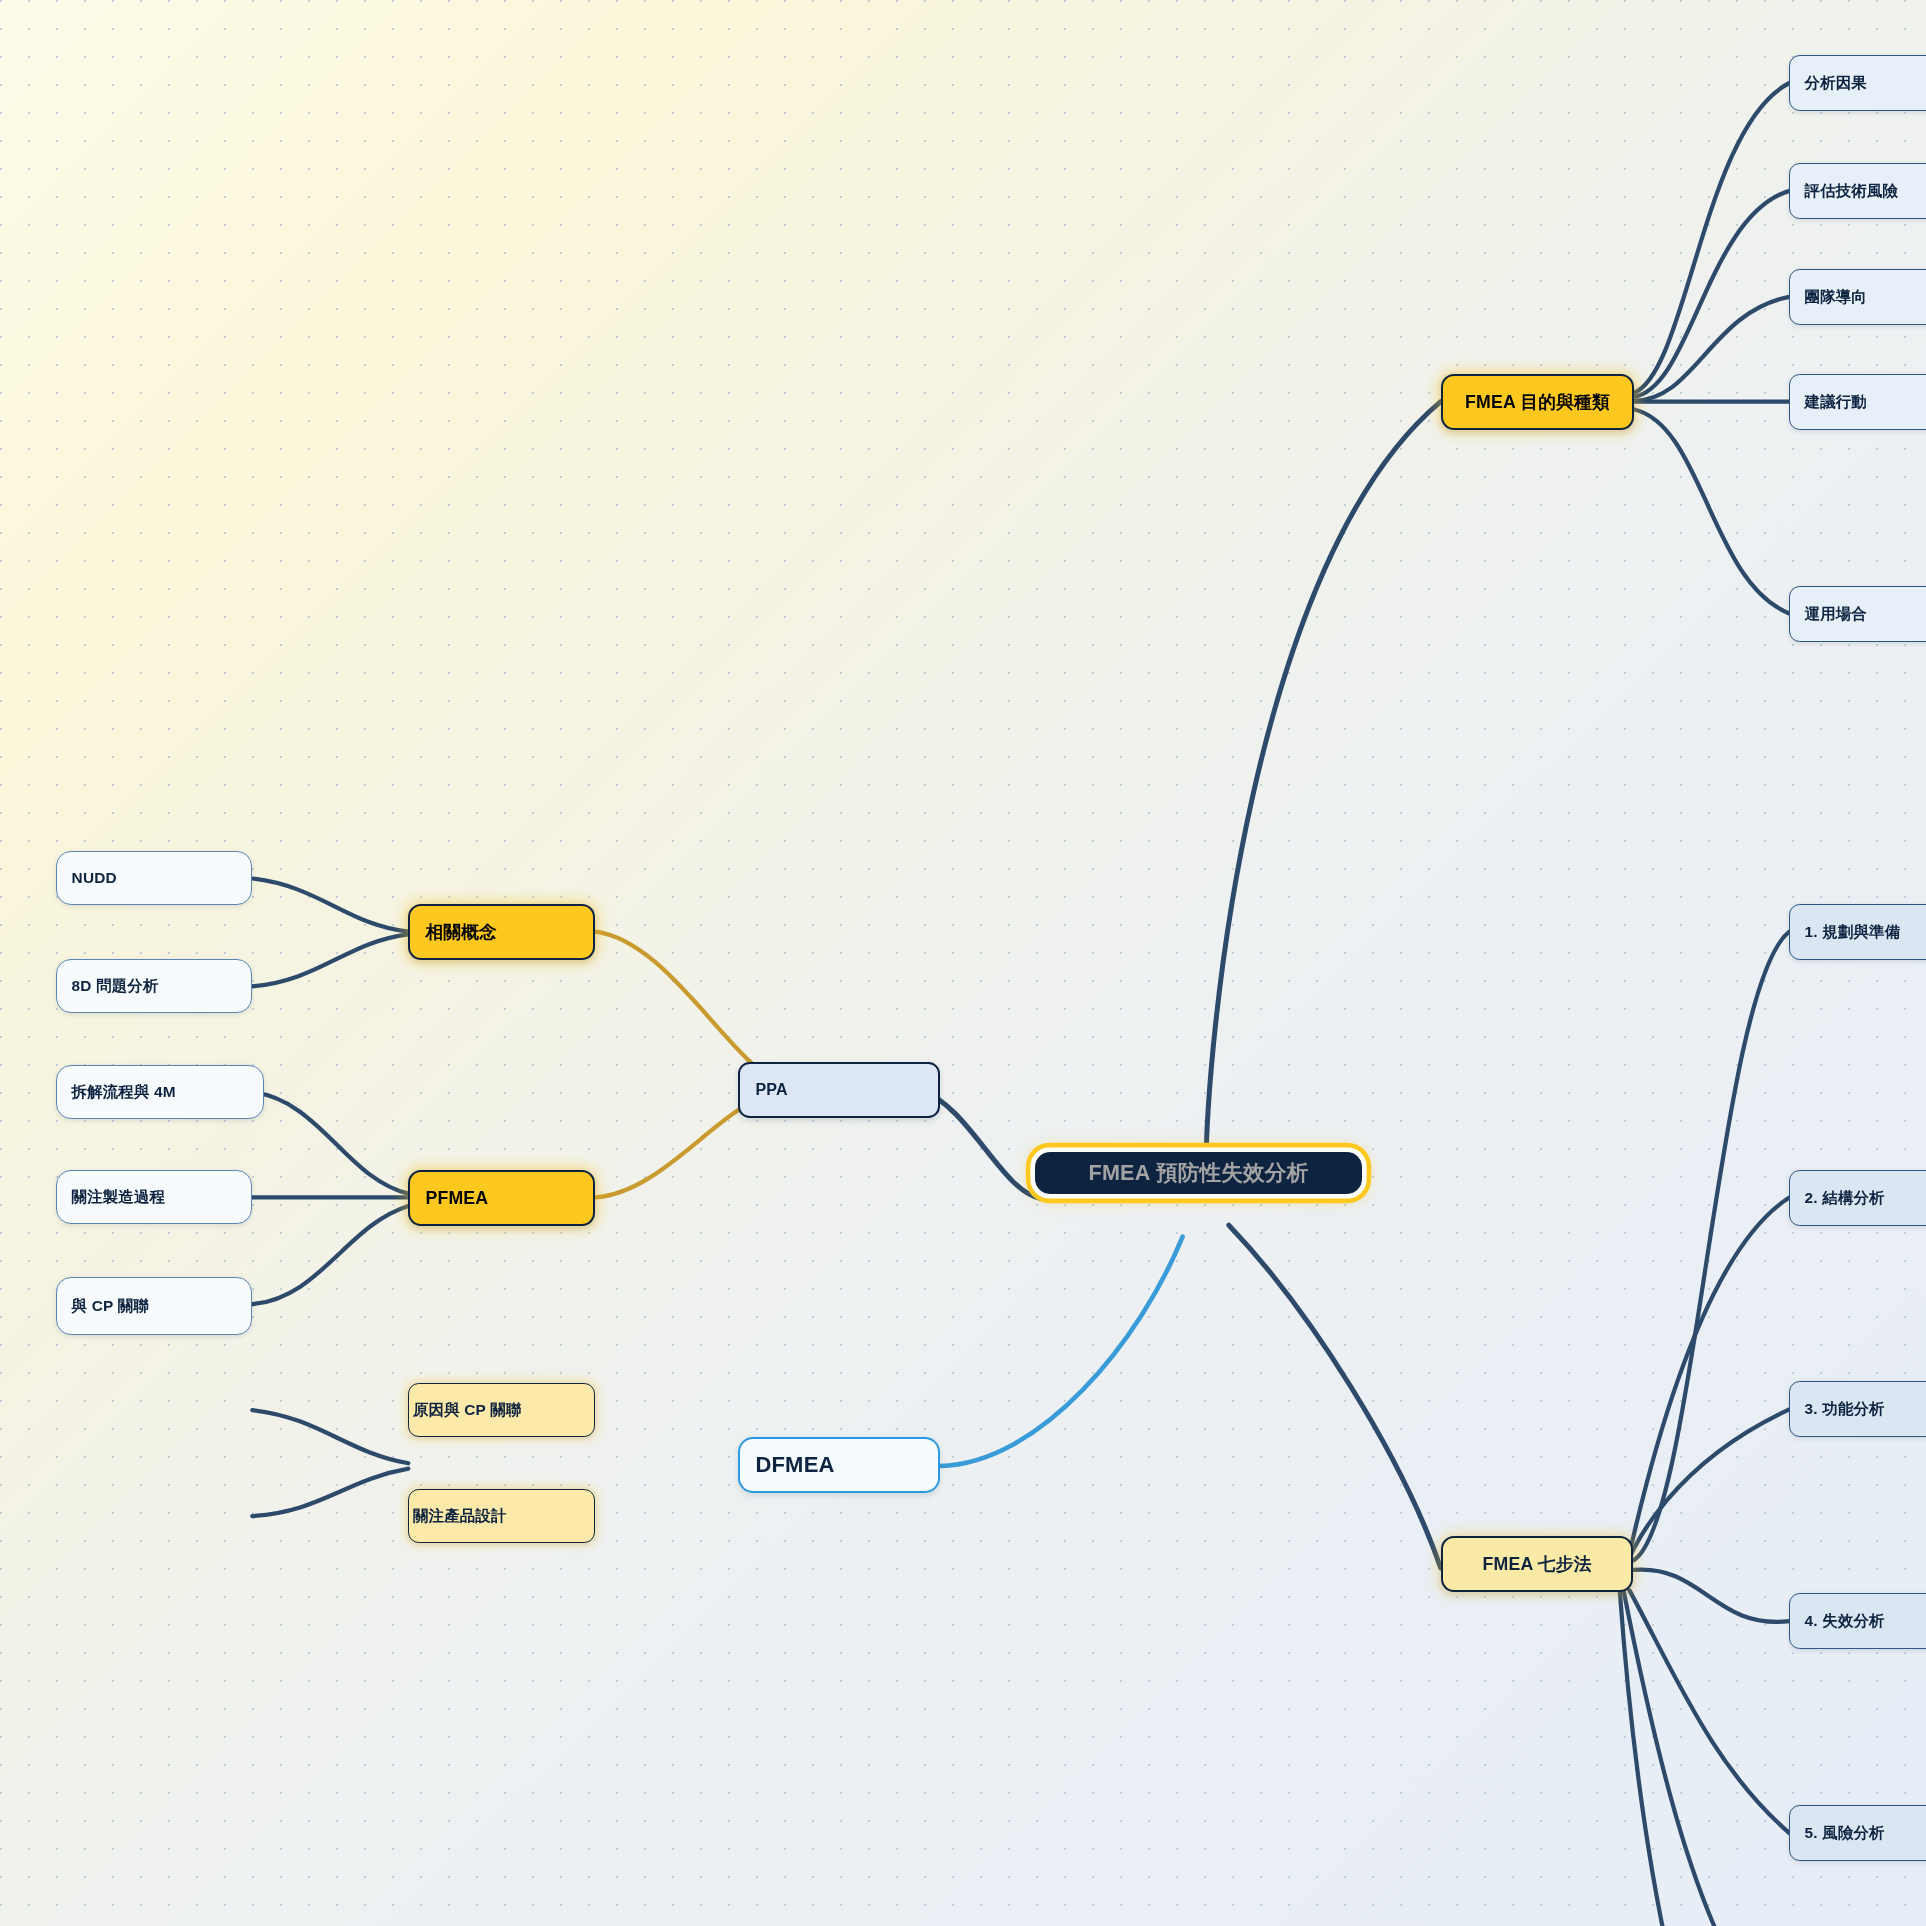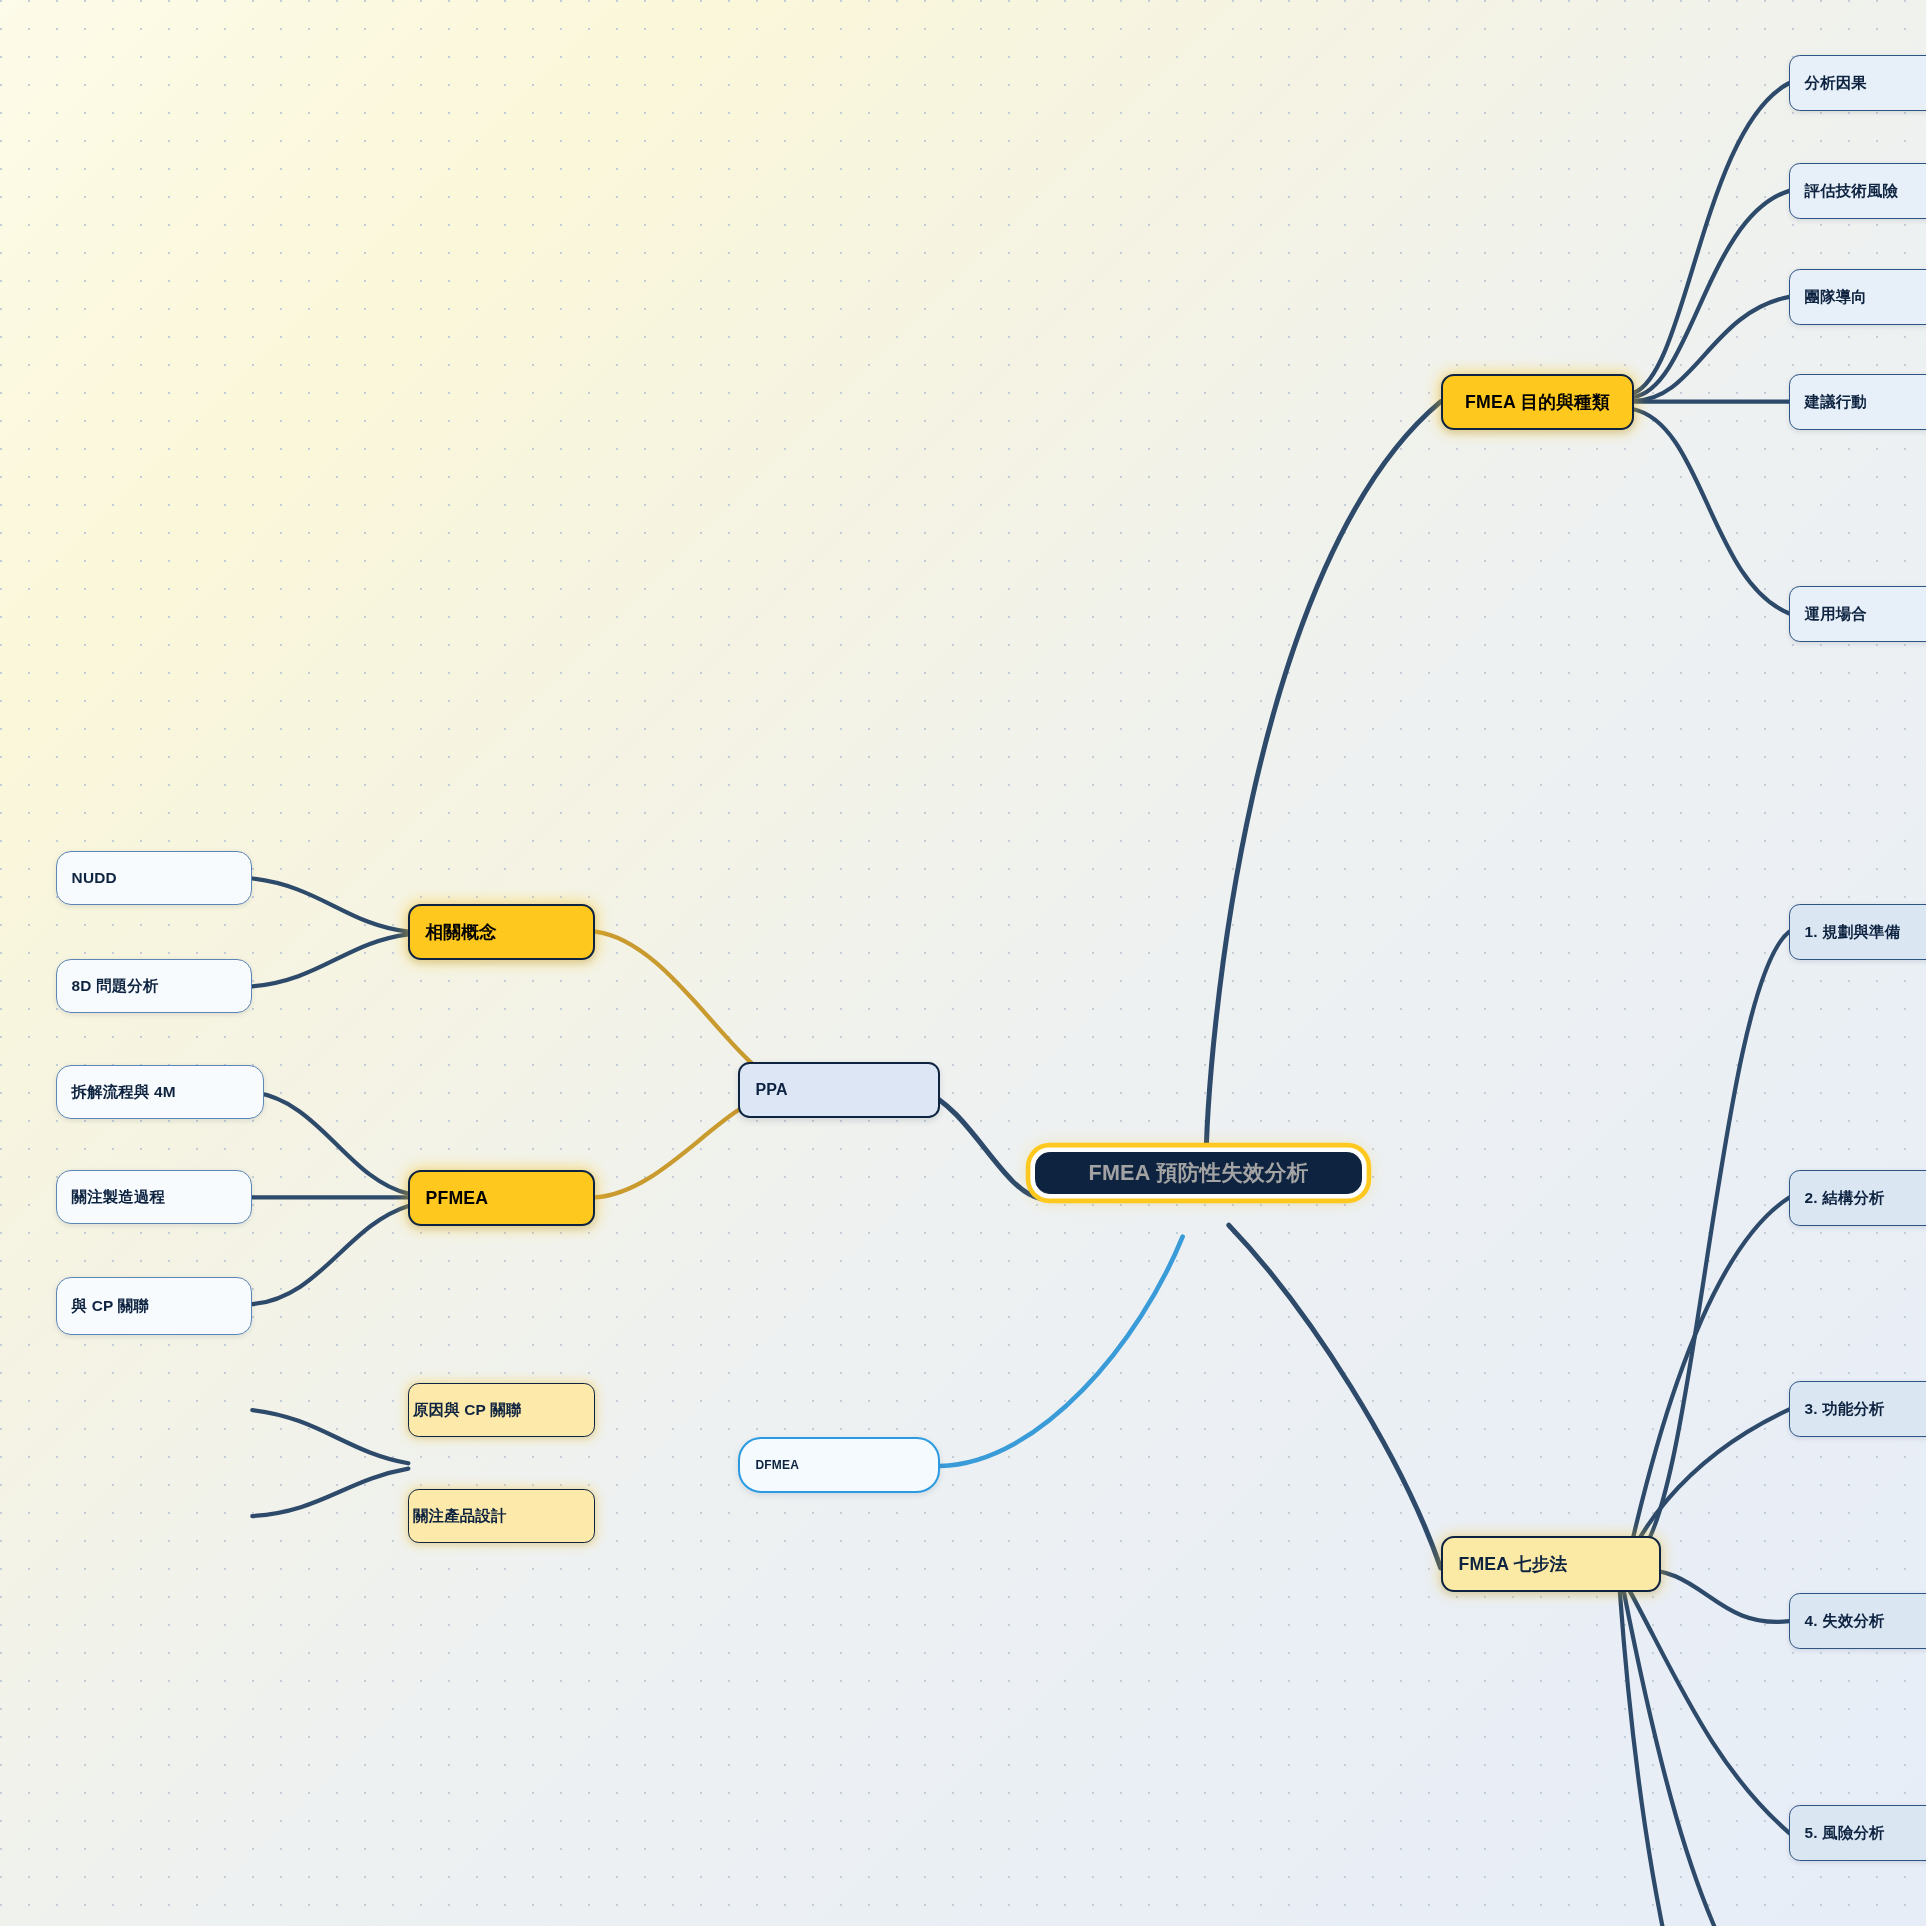--- a/index.html
+++ b/index.html
@@ -83,22 +83,22 @@
   .n-yleaf2{
     background:#fde9a9;color:#0d2340;
     border:1.9px solid #0d2340;border-radius:10.8px;
     padding:0 4px;font-size:15.4px;
     box-shadow:0 0 9.2px 2.3px rgba(255,200,31,.30), 0 1.9px 5.4px rgba(20,40,70,.10);
     z-index:20;
   }
   
   .n-cyan{
     background:#f4fafe;color:#0d2340;
-    border:2.3px solid #2b9ae0;border-radius:23px;
-    padding:0 15.4px;font-size:12px;
+    border:2.3px solid #2b9ae0;border-radius:15px;
+    padding:0 15.4px;font-size:22px;
     box-shadow:0 2.3px 6.2px rgba(20,40,70,.12);
     z-index:25;
   }
 </style>
 </head>
 <body>
 
 <div id="canvas">
 
   <svg id="edges" viewBox="0 0 6225 6912" xmlns="http://www.w3.org/2000/svg">
@@ -188,21 +188,21 @@
   <div class="node n-lblue" style="left:1789px;top:269px;width:185px;height:56px;">
     <span>團隊導向</span>
   </div>
   <div class="node n-lblue" style="left:1789px;top:374px;width:185px;height:56px;">
     <span>建議行動</span>
   </div>
   <div class="node n-lblue" style="left:1789px;top:586px;width:185px;height:56px;">
     <span>運用場合</span>
   </div>
 
-  <div class="node n-goldsoft" style="left:1441px;top:1536px;width:220px;height:56px;">
+  <div class="node n-goldsoft" style="left:1441px;top:1536px;width:192px;height:56px;justify-content:center;">
     <span>FMEA 七步法</span>
   </div>
 
   <div class="node n-step" style="left:1789px;top:904px;width:185px;height:56px;">
     <span>1. 規劃與準備</span>
   </div>
 
   <div class="node n-step" style="left:1789px;top:1170px;width:185px;height:56px;">
     <span>2. 結構分析</span>
   </div>

